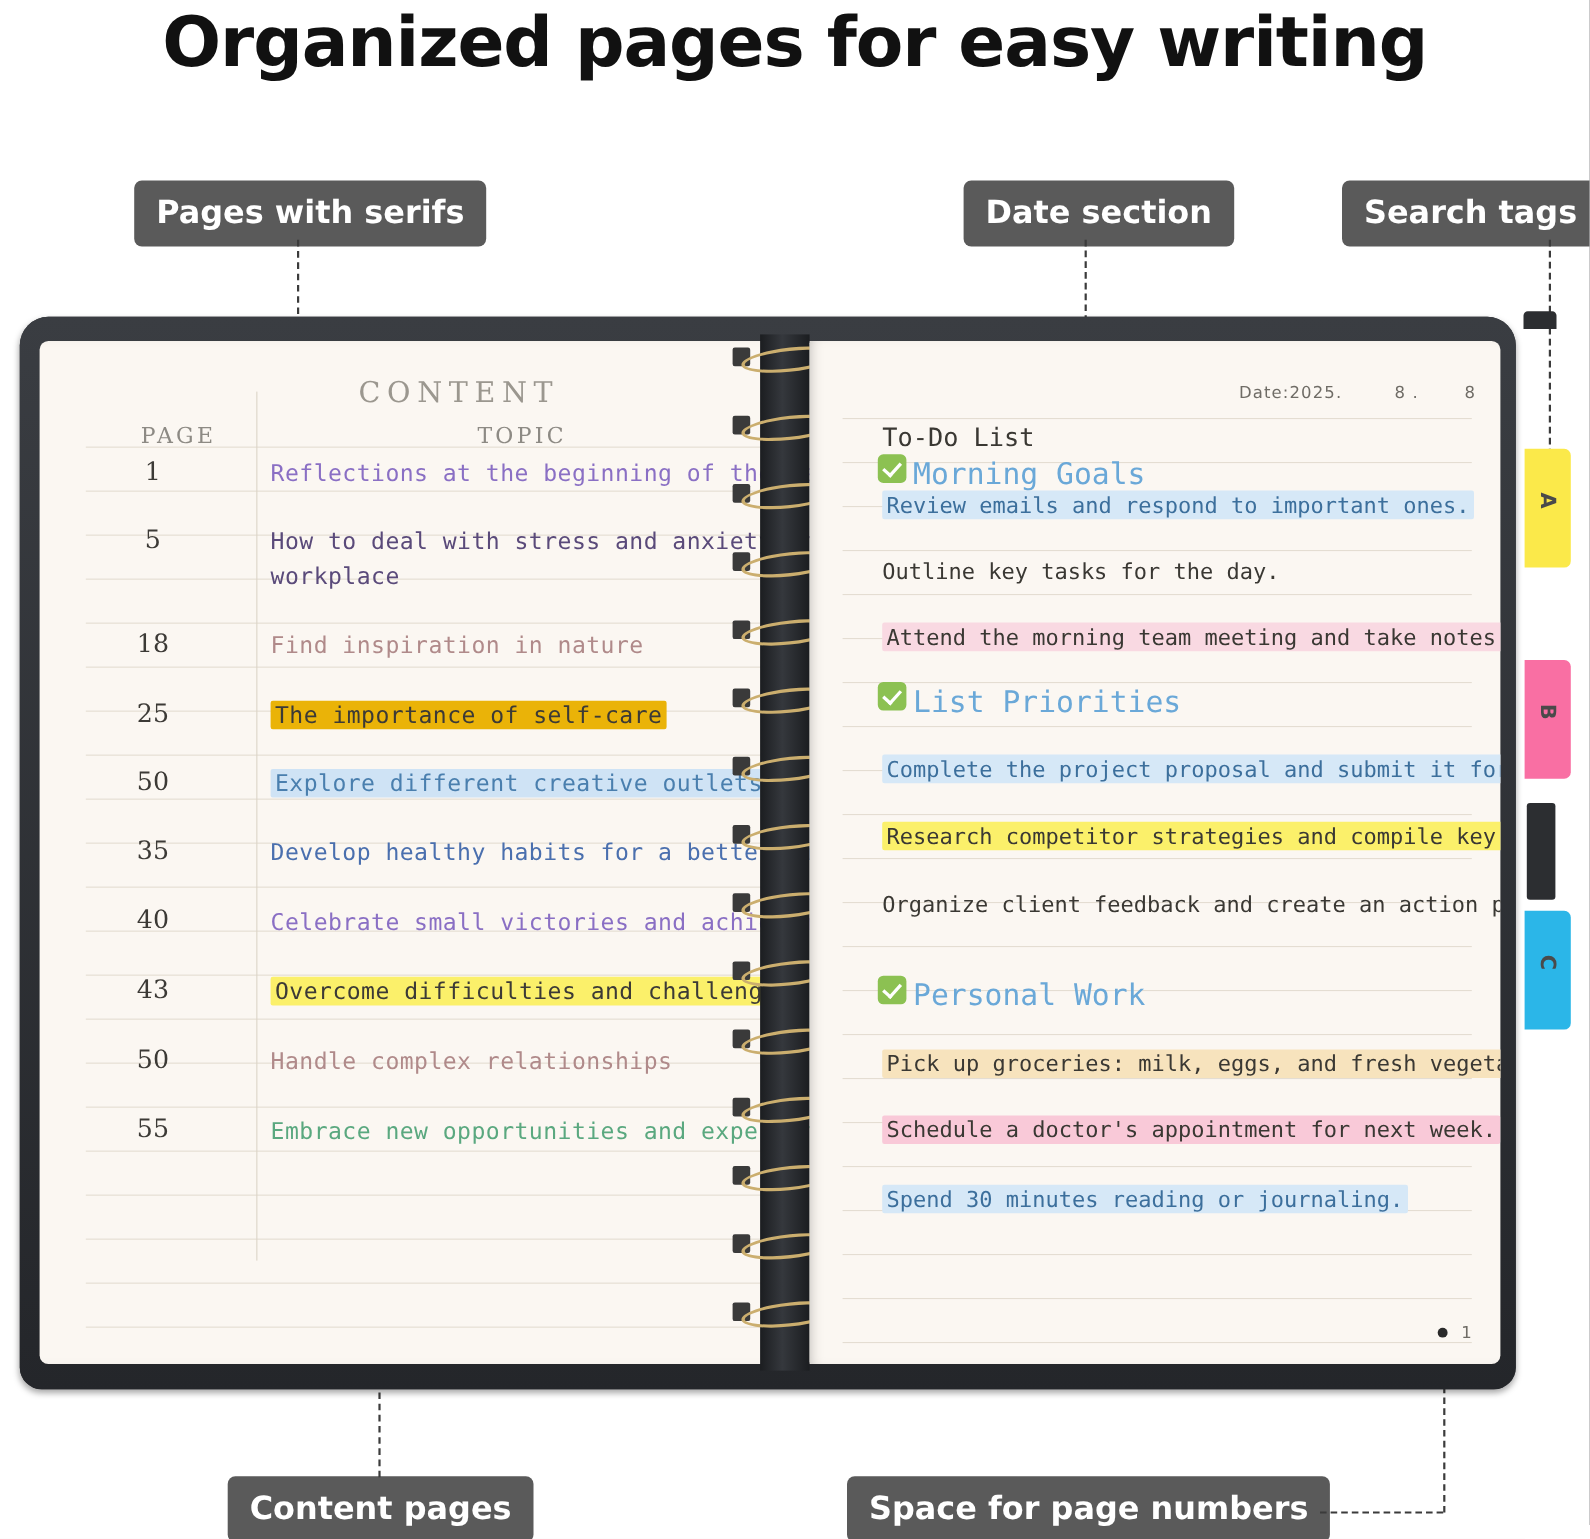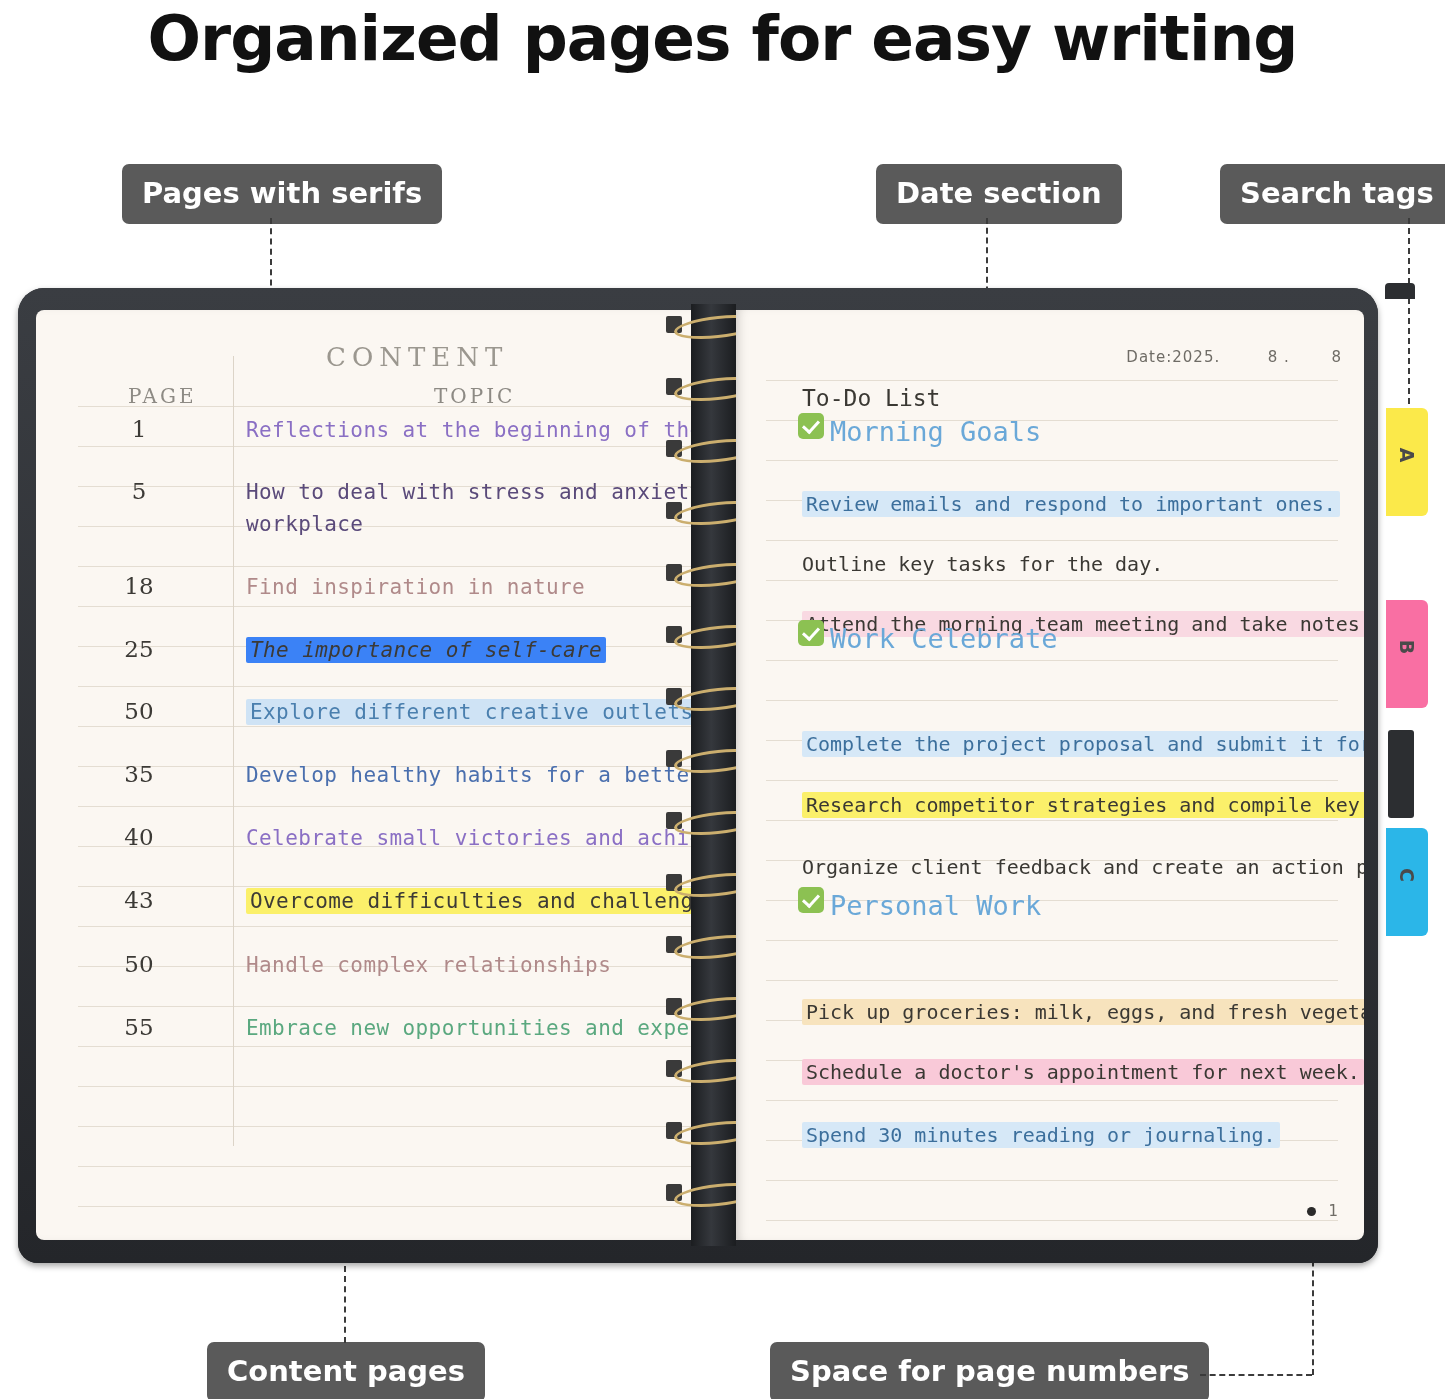--- a/index.html
+++ b/index.html
@@ -197,21 +197,20 @@
     font-size: 23px;
     color: #3a3833;
     font-family: "DejaVu Sans Mono", monospace;
   }
   .r-line {
     position: absolute;
     left: 66px;
     font-size: 20px;
     font-family: "DejaVu Sans Mono", monospace;
     white-space: nowrap;
-    margin-top: 45px;
   }
   .section-head {
     position: absolute;
     left: 94px;
     font-size: 27px;
     font-family: "DejaVu Sans Mono", monospace;
   }
   .check {
     position: absolute;
     left: 62px;
@@ -334,21 +333,21 @@
     <div class="hdr-topic">TOPIC</div>
     <div id="toc-rows">
         <div class="pnum" style="top: 106px; left: 8px;">1</div>
         <div class="topic" style="top: 108px; color: rgb(138, 111, 196);"><span>Reflections at the beginning of the new year</span></div>
         <div class="pnum" style="top: 168px; left: 8px;">5</div>
         <div class="topic" style="top: 170px; color: rgb(90, 74, 122);"><span>How to deal with stress and anxiety in the</span></div>
         <div class="topic" style="top: 202px; color: rgb(90, 74, 122);"><span>workplace</span></div>
         <div class="pnum" style="top: 263px; left: 8px;">18</div>
         <div class="topic" style="top: 265px; color: rgb(176, 138, 138);"><span>Find inspiration in nature</span></div>
         <div class="pnum" style="top: 326px; left: 8px;">25</div>
-        <div class="topic" style="top: 328px; color: rgb(60, 58, 54);"><span class="hl" style="background: #3b82f6; font-style: italic;">The importance of self-care</span></div>
+        <div class="topic" style="top: 328px; color: rgb(60, 58, 54);"><span class="hl" style="background: #eab308;">The importance of self-care</span></div>
         <div class="pnum" style="top: 388px; left: 8px;">50</div>
         <div class="topic" style="top: 390px; color: rgb(74, 127, 174);"><span class="hl" style="background: rgb(207, 227, 245);">Explore different creative outlets</span></div>
         <div class="pnum" style="top: 451px; left: 8px;">35</div>
         <div class="topic" style="top: 453px; color: rgb(74, 111, 174);"><span>Develop healthy habits for a better life</span></div>
         <div class="pnum" style="top: 514px; left: 8px;">40</div>
         <div class="topic" style="top: 516px; color: rgb(138, 111, 196);"><span>Celebrate small victories and achievements</span></div>
         <div class="pnum" style="top: 577px; left: 8px;">43</div>
         <div class="topic" style="top: 579px; color: rgb(60, 58, 54);"><span class="hl" style="background: rgb(251, 240, 106);">Overcome difficulties and challenges</span></div>
         <div class="pnum" style="top: 641px; left: 8px;">50</div>
         <div class="topic" style="top: 643px; color: rgb(176, 138, 138);"><span>Handle complex relationships</span></div>
@@ -470,21 +469,21 @@
       <span>8</span>
     </div>
     <div class="todo-title">To-Do List</div>
     <div id="todo-items">
         <div class="check" style="top: 103px;"></div>
         <div class="section-head" style="top: 106px; color: rgb(106, 168, 216);">Morning Goals</div>
         <div class="r-line" style="top: 137px; color: rgb(60, 111, 156);"><span class="hl" style="background: rgb(214, 232, 247);">Review emails and respond to important ones.</span></div>
         <div class="r-line" style="top: 197px; color: rgb(58, 56, 51);"><span>Outline key tasks for the day.</span></div>
         <div class="r-line" style="top: 257px; color: rgb(58, 56, 51);"><span class="hl" style="background: rgb(249, 217, 226);">Attend the morning team meeting and take notes.</span></div>
         <div class="check" style="top: 310px;"></div>
-        <div class="section-head" style="top: 313px; color: rgb(106, 168, 216);">Work Celebrate</div>
+        <div class="section-head" style="top: 313px; color: rgb(106, 168, 216);">List Priorities</div>
         <div class="r-line" style="top: 377px; color: rgb(60, 111, 156);"><span class="hl" style="background: rgb(214, 232, 247);">Complete the project proposal and submit it for review.</span></div>
         <div class="r-line" style="top: 438px; color: rgb(58, 56, 51);"><span class="hl" style="background: rgb(251, 240, 106);">Research competitor strategies and compile key insights</span></div>
         <div class="r-line" style="top: 500px; color: rgb(58, 56, 51);"><span>Organize client feedback and create an action plan</span></div>
         <div class="check" style="top: 577px;"></div>
         <div class="section-head" style="top: 580px; color: rgb(106, 168, 216);">Personal Work</div>
         <div class="r-line" style="top: 645px; color: rgb(58, 56, 51);"><span class="hl" style="background: rgb(247, 227, 189);">Pick up groceries: milk, eggs, and fresh vegetables.</span></div>
         <div class="r-line" style="top: 705px; color: rgb(58, 56, 51);"><span class="hl" style="background: rgb(249, 201, 216);">Schedule a doctor's appointment for next week.</span></div>
         <div class="r-line" style="top: 768px; color: rgb(60, 111, 156);"><span class="hl" style="background: rgb(214, 232, 247);">Spend 30 minutes reading or journaling.</span></div>
       </div>
     <div class="page-dot"></div>

